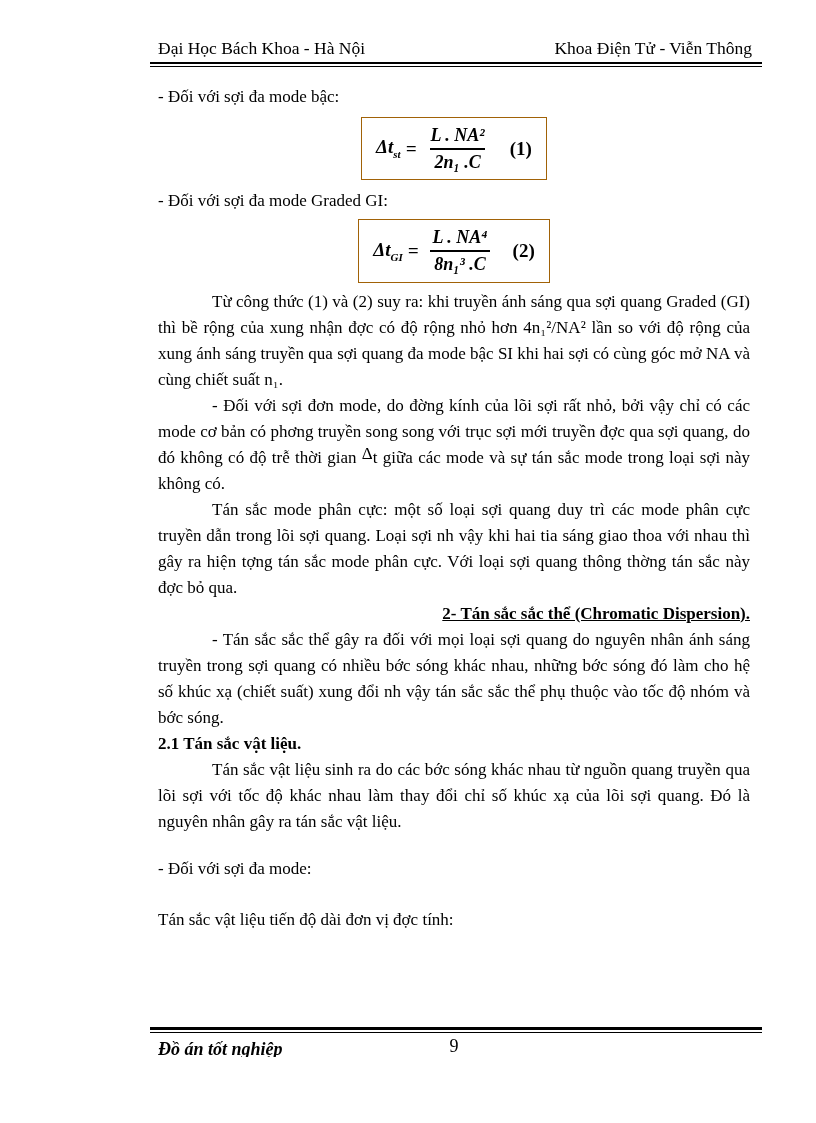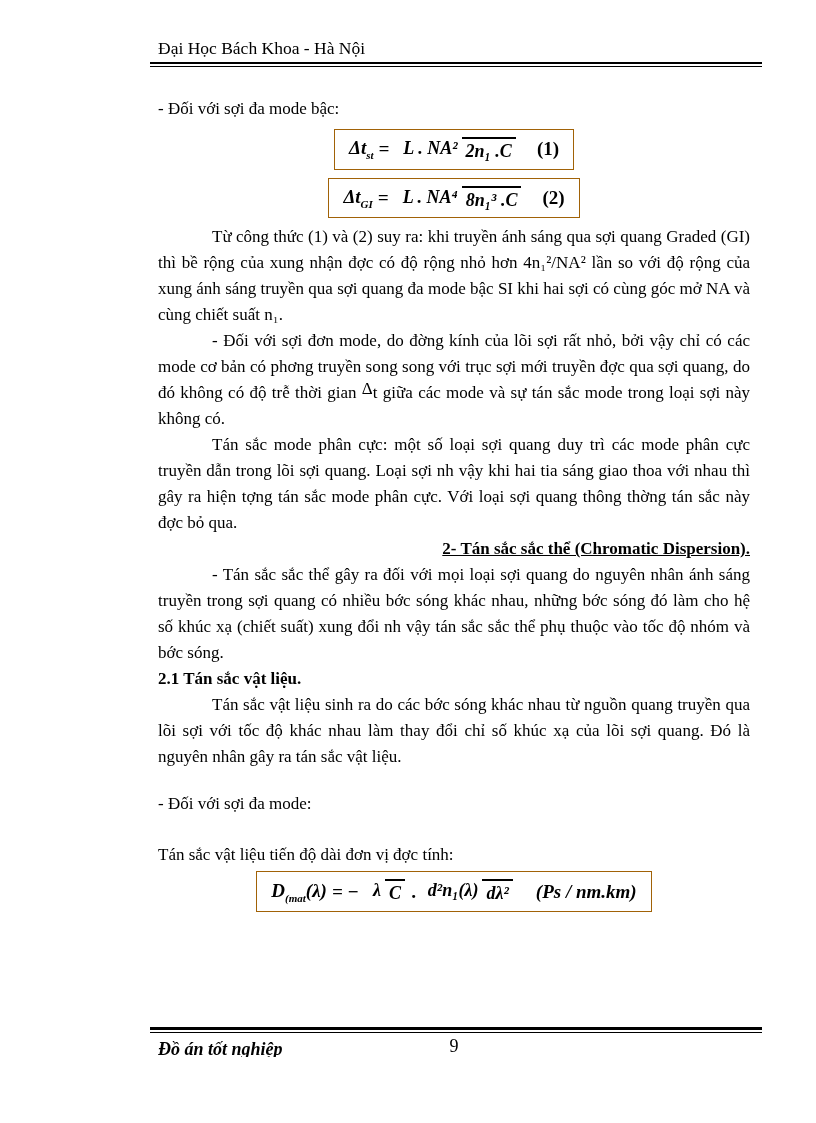--- a/index.html
+++ b/index.html
@@ -32,21 +32,21 @@
     left: 150px;
     right: 54px;
     height: 2px;
     border-top: 2.5px solid #000;
     border-bottom: 1.5px solid #000;
   }
 
   
   .content {
     position: absolute;
-    top: 96px;
+    top: 84px;
     left: 158px;
     width: 592px;
     font-size: 17px;
     line-height: 26px;
     text-align: justify;
   }
   .content p { margin: 0; }
   .line { text-align: left; }
   .para { text-indent: 54px; }
   .heading-underline {
@@ -70,21 +70,21 @@
     padding: 7px 14px;
     font-weight: bold;
     font-style: italic;
     font-size: 19px;
     line-height: 1.15;
     background: #fff;
     text-align: left;
   }
   .frac {
     display: inline-flex;
-    flex-direction: row;
+    flex-direction: column;
     align-items: center;
     margin: 0 5px;
     font-size: 18px;
   }
   .frac .num { padding: 0 4px 2px; }
   .frac .den { border-top: 2px solid #000; padding: 2px 4px 0; }
   .eq { margin: 0 5px; }
   .fsub { font-size: 11px; font-style: italic; }
   .tag { font-style: normal; margin-left: 16px; }
   .fdot { margin: 0 2px; align-self: center; }
@@ -122,39 +122,41 @@
     line-height: 24px;
   }
 </style>
 </head>
 <body>
 
 <div class="page">
 
   <div class="header">
     <span>Đại Học Bách Khoa - Hà Nội</span>
+    <span>Khoa Điện Tử - Viễn Thông</span>
   </div>
   <div class="header-rule"></div>
 
   <div class="content">
 
     <p class="line">- Đối với sợi đa mode bậc:</p>
 
     <div class="formula-row f1">
       <span class="formula-box">
         <span><span>Δt</span><sub class="fsub">st</sub></span>
         <span class="eq">=</span>
         <span class="frac">
           <span class="num">L . NA²</span>
           <span class="den">2n₁ .C</span>
         </span>
         <span class="tag">(1)</span>
       </span>
     </div>
 
+    <p class="line">- Đối với sợi đa mode Graded GI:</p>
 
     <div class="formula-row f2">
       <span class="formula-box">
         <span><span>Δt</span><sub class="fsub">GI</sub></span>
         <span class="eq">=</span>
         <span class="frac">
           <span class="num">L . NA⁴</span>
           <span class="den">8n₁³ .C</span>
         </span>
         <span class="tag">(2)</span>
@@ -172,36 +174,20 @@
     <p class="para">- Tán sắc sắc thể gây ra đối với mọi loại sợi quang do nguyên nhân ánh sáng truyền trong sợi quang có nhiều bớc  sóng khác nhau, những bớc  sóng đó làm cho hệ số khúc xạ (chiết suất) xung đổi nh  vậy tán sắc sắc thể phụ thuộc vào tốc độ nhóm và bớc  sóng.</p>
 
     <p class="heading-bold">2.1 Tán sắc vật liệu.</p>
 
     <p class="para">Tán sắc vật liệu sinh ra do các bớc  sóng khác nhau từ nguồn quang truyền qua lõi sợi với tốc độ khác nhau làm thay đổi chỉ số khúc xạ của lõi sợi quang. Đó là nguyên nhân gây ra tán sắc vật liệu.</p>
 
     <p class="line" style="margin-top: 21px;">- Đối với sợi đa mode:</p>
 
     <p class="line" style="margin-top: 25px;">Tán sắc vật liệu tiến độ dài đơn vị đợc  tính:</p>
 
-    <div class="formula-row f3">
-      <span class="formula-box">
-        <span><span>D</span><sub class="fsub">(mat</sub><span>(λ)</span></span>
-        <span class="eq">= −</span>
-        <span class="frac">
-          <span class="num">λ</span>
-          <span class="den">C</span>
-        </span>
-        <span class="fdot">.</span>
-        <span class="frac">
-          <span class="num">d²n₁(λ)</span>
-          <span class="den">dλ²</span>
-        </span>
-        <span class="unit">(Ps / nm.km)</span>
-      </span>
-    </div>
 
   </div>
 
   <div class="footer-rule"></div>
   <div class="footer-page">9</div>
   <div class="footer-left">Đồ án tốt nghiệp</div>
 
 </div>
 
 </body></html>

